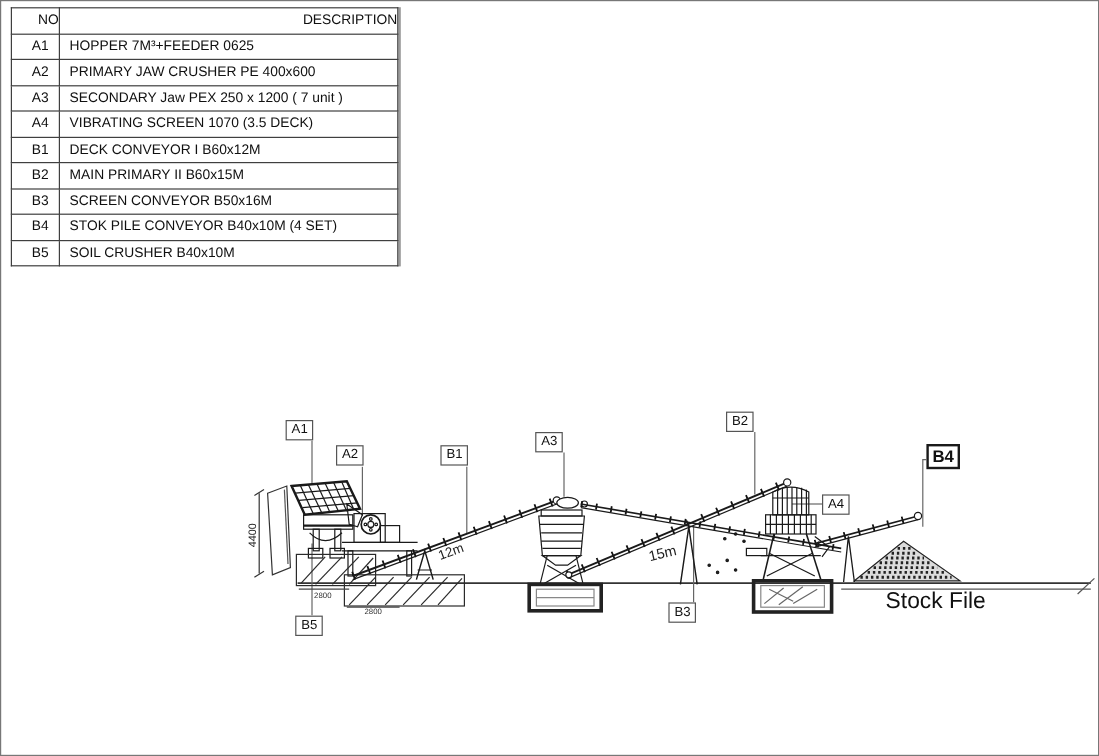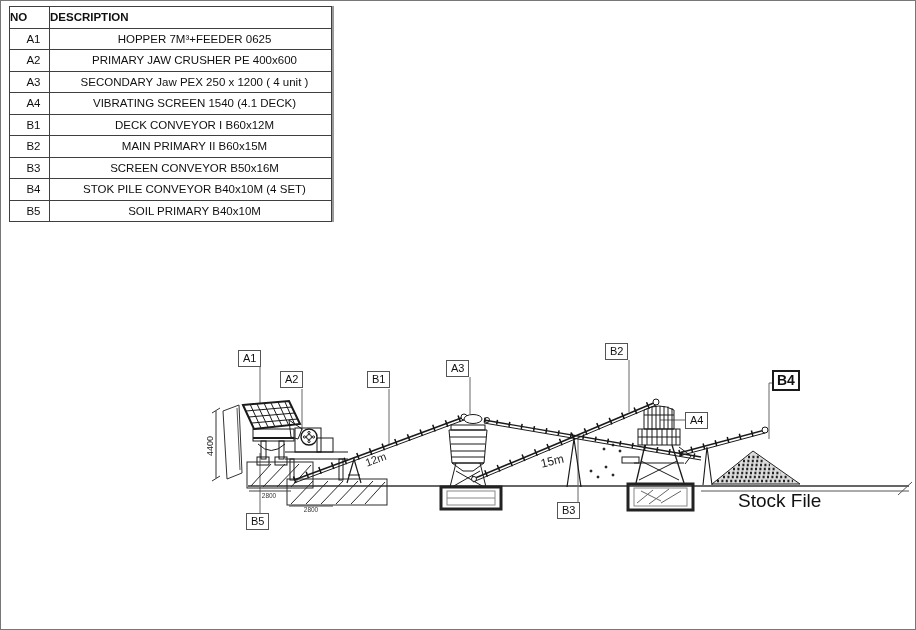--- a/index.html
+++ b/index.html
@@ -9,23 +9,23 @@
     box-sizing:border-box;border:1px solid #777;
   }
   
   .eq-table-wrap{position:absolute;left:8px;top:5px;border-right:2px solid #9a9a9a;}
   table.eq{border-collapse:collapse;table-layout:fixed;}
   table.eq th,table.eq td{
     border:1px solid #3f3f3f;font-size:11.5px;line-height:12px;
     height:20.5px;padding:0 0 0 8px;white-space:nowrap;overflow:hidden;
     font-family:"Liberation Sans", sans-serif;color:#101010;background:#fff;
   }
-  table.eq th{font-weight:bold;text-align:left;padding:0;}
+  table.eq th{font-weight:normal;text-align:right;padding:0;}
   td.no-col{width:31px;text-align:center;padding:0;}
-  td.desc-col,th.desc-col{width:273px;text-align:center;}
+  td.desc-col,th.desc-col{width:273px;}
   
   .dlabel{
     position:absolute;border:1px solid #555;background:#fff;color:#111;
     font-size:11px;line-height:13px;padding:1px 4px;z-index:5;
     font-family:"Liberation Sans", sans-serif;
   }
   .dlabel.bold{border:2px solid #1a1a1a;font-weight:bold;font-size:14px;line-height:15px;padding:1px 3px;}
   svg.diagram{position:absolute;left:0;top:0;z-index:1;}
 </style>
 </head>
@@ -45,45 +45,45 @@
         <tr>
           <td class="no-col">A1</td>
           <td class="desc-col">HOPPER 7M³+FEEDER 0625</td>
         </tr>
         <tr>
           <td class="no-col">A2</td>
           <td class="desc-col">PRIMARY JAW CRUSHER PE 400x600</td>
         </tr>
         <tr>
           <td class="no-col">A3</td>
-          <td class="desc-col">SECONDARY Jaw PEX 250 x 1200 ( 4 unit )</td>
+          <td class="desc-col">SECONDARY Jaw PEX 250 x 1200 ( 7 unit )</td>
         </tr>
         <tr>
           <td class="no-col">A4</td>
-          <td class="desc-col">VIBRATING SCREEN 1540 (4.1 DECK)</td>
+          <td class="desc-col">VIBRATING SCREEN 1070 (3.5 DECK)</td>
         </tr>
         <tr>
           <td class="no-col">B1</td>
           <td class="desc-col">DECK CONVEYOR I B60x12M</td>
         </tr>
         <tr>
           <td class="no-col">B2</td>
           <td class="desc-col">MAIN PRIMARY II B60x15M</td>
         </tr>
         <tr>
           <td class="no-col">B3</td>
           <td class="desc-col">SCREEN CONVEYOR B50x16M</td>
         </tr>
         <tr>
           <td class="no-col">B4</td>
           <td class="desc-col">STOK PILE CONVEYOR B40x10M (4 SET)</td>
         </tr>
         <tr>
           <td class="no-col">B5</td>
-          <td class="desc-col">SOIL PRIMARY B40x10M</td>
+          <td class="desc-col">SOIL CRUSHER B40x10M</td>
         </tr>
       </tbody>
     </table>
   </div>
 
   <svg class="diagram" width="916" height="630" viewBox="0 0 916 630" fill="none" stroke="#1a1a1a" stroke-width="1">
 
     <g>
       <line x1="247" y1="485" x2="908" y2="485" stroke="#333" stroke-width="1.4"></line>
       <line x1="700" y1="490" x2="908" y2="490" stroke="#555"></line>

